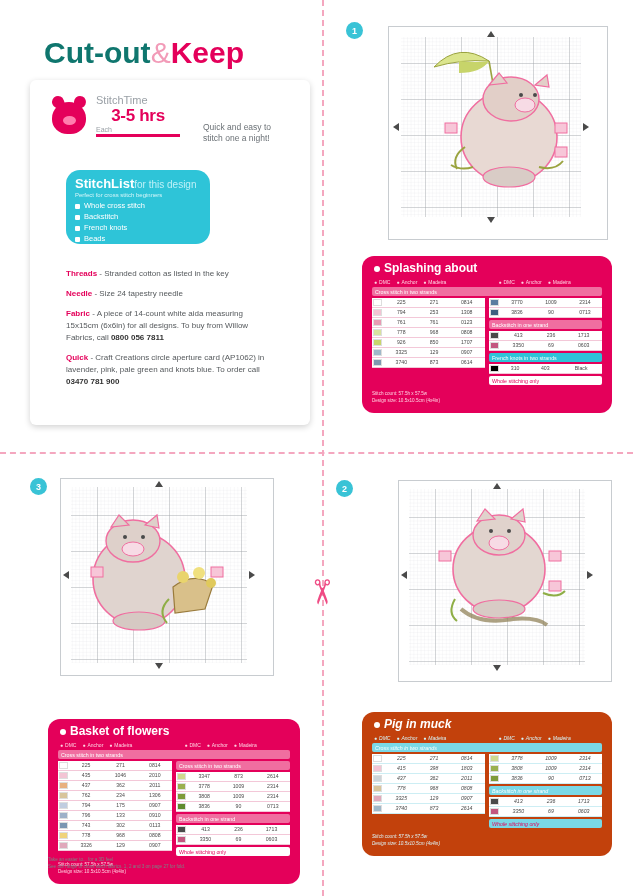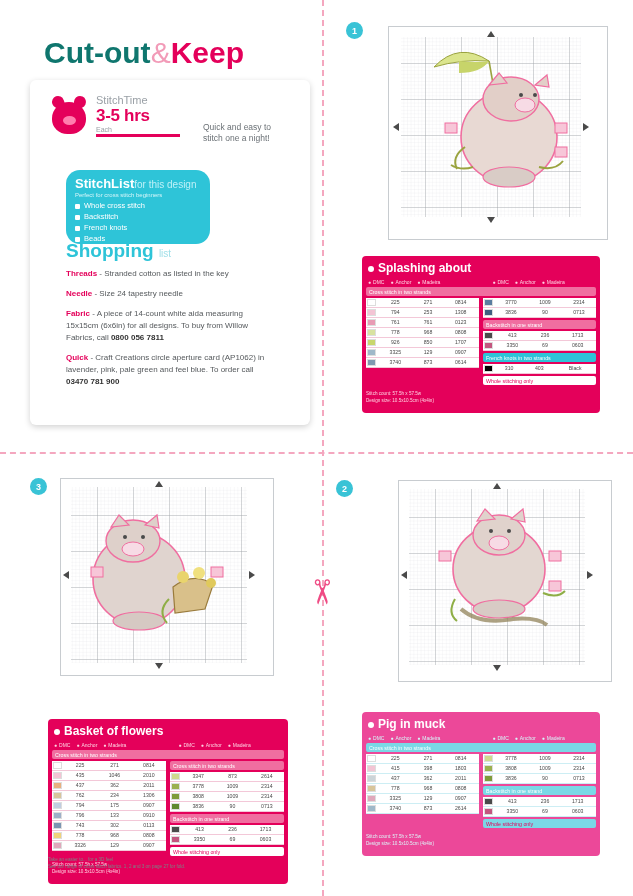--- a/index.html
+++ b/index.html
@@ -44,21 +44,21 @@
   .pig-badge .ear{position:absolute;width:12px;height:12px;background:#e4005a;
       border-radius:50% 50% 0 50%;top:0px;}
   .pig-badge .ear.l{left:2px;transform:rotate(-20deg);}
   .pig-badge .ear.r{left:24px;transform:rotate(70deg);}
   .pig-badge .snout{position:absolute;left:13px;top:20px;width:13px;height:9px;
       background:#ff7fae;border-radius:50%;}
 
   .stitchtime{position:absolute;left:96px;top:94px;width:84px;}
   .stitchtime .t1{font-size:11px;font-weight:bold;color:#e4005a;}
   .stitchtime .t1 span{color:#9aa0a6;font-weight:normal;}
-  .stitchtime .t2{font-size:17px;font-weight:bold;color:#e4005a;letter-spacing:-.3px;}
+  .stitchtime .t2{font-size:17px;font-weight:bold;color:#e4005a;letter-spacing:-.3px;text-align:center;}
   .stitchtime .t3{font-size:7px;color:#9aa0a6;}
   .st-underline{position:absolute;left:96px;top:134px;width:84px;height:3px;background:#e4005a;}
 
   .scissor-note{position:absolute;left:203px;top:122px;width:70px;font-size:8.5px;
       color:#6b7176;line-height:1.35;}
 
   
   .stitchlist{
     position:absolute;left:66px;top:170px;width:126px;height:62px;
     background:#2ec4d8;border-radius:14px;color:#fff;padding:6px 9px;
@@ -82,38 +82,38 @@
 
   
   .chart{position:absolute;background:#fff;border:1px solid #c8ccd0;}
 
   
   .marker{position:absolute;width:17px;height:17px;border-radius:50%;
      background:#39c3d6;color:#fff;font-size:9px;font-weight:bold;
      display:flex;align-items:center;justify-content:center;}
 
   
-  .key{position:absolute;background:#e4005a;border-radius:4px;padding:5px 4px 8px;}
+  .key{position:absolute;background:#e4005a;border-radius:12px;padding:5px 10px 8px;}
   .key h4{margin:0 0 4px 2px;color:#fff;font-size:12px;font-weight:bold;}
   .key h4 .dot{display:inline-block;width:6px;height:6px;background:#fff;
       border-radius:50%;margin-right:4px;vertical-align:middle;}
   .key .cols{display:flex;gap:4px;}
   .key .col{flex:1;}
   .key table{border-collapse:collapse;width:100%;background:#fff;}
   .key td{font-size:5.2px;padding:1px 1px;color:#4a4a4a;text-align:center;
       border-bottom:1px solid #f3c8d8;line-height:1.25;}
   .key td.sw{width:9px;}
   .key .hdr{display:flex;gap:6px;font-size:5px;color:#ffd2e2;margin:0 0 2px 2px;}
   .key .hdr span:before{content:"\25CF";font-size:5px;margin-right:2px;color:#ffd2e2;}
   .key .band{background:#f06ea0;color:#fff;font-size:5.3px;padding:1.5px 3px;
       margin:2px 0;border-radius:2px;}
   .key .band.teal{background:#2ec4d8;}
   .key .band.white{background:#fff;color:#e4005a;}
   .key .foot{color:#ffd2e2;font-size:4.6px;line-height:1.5;margin-top:4px;}
-  .key.teal{background:#ec4899;}
+  .key.teal{background:#c2410c;font-style:italic;}
   .key.teal .band{background:#7ad8e6;}
   .key.teal h4 .dot{background:#fff;}
   .key.teal .hdr{color:#d6f6fa;}
   .key.teal .hdr span:before{color:#d6f6fa;}
   .key.teal .foot{color:#ddf6fa;}
   .key.teal td{border-bottom:1px solid #cdeef4;}
 
   .footnote{position:absolute;font-size:4.6px;color:#7c8184;line-height:1.6;}
 
   
@@ -155,29 +155,25 @@
     <h3><span>StitchList</span><i>for this design</i></h3>
     <div class="sub">Perfect for cross stitch beginners</div>
     <ul>
       <li>Whole cross stitch</li>
       <li>Backstitch</li>
       <li>French knots</li>
       <li>Beads</li>
     </ul>
   </div>
 
-  <div class="shopping-h">
-    <span>Shopping</span>
-    <i>list</i>
-  </div>
   <div class="shopping-body">
     <p><b>Threads</b><span> - Stranded cotton as listed in the key</span></p>
     <p><b>Needle</b><span> - Size 24 tapestry needle</span></p>
     <p><b>Fabric</b><span> - A piece of 14-count white aida measuring 15x15cm (6x6in) for all designs. To buy from Willow Fabrics, call </span><span class="ph">0800 056 7811</span></p>
-    <p><b>Quick</b><span> - Craft Creations circle aperture card (AP1062) in lavender, pink, pale green and feel blue. To order call </span><span class="ph">03470 781 900</span></p>
+    <p><b>Quick</b><span> - Craft Creations circle aperture card (AP1062) in lavender, pink, pale green and knots blue. To order call </span><span class="ph">03470 781 900</span></p>
   </div>
 
   <div class="marker" style="left:346px;top:22px;">1</div>
   <div class="chart" style="left:388px;top:26px;width:218px;height:212px;">
     <svg width="216" height="210" viewBox="0 0 216 210">
       <defs>
         <pattern id="g1" width="3.6" height="3.6" patternUnits="userSpaceOnUse">
           <path d="M3.6 0 L0 0 0 3.6" fill="none" stroke="#dcdfe2" stroke-width="0.4"></path>
         </pattern>
         <pattern id="G1" width="36" height="36" patternUnits="userSpaceOnUse">

